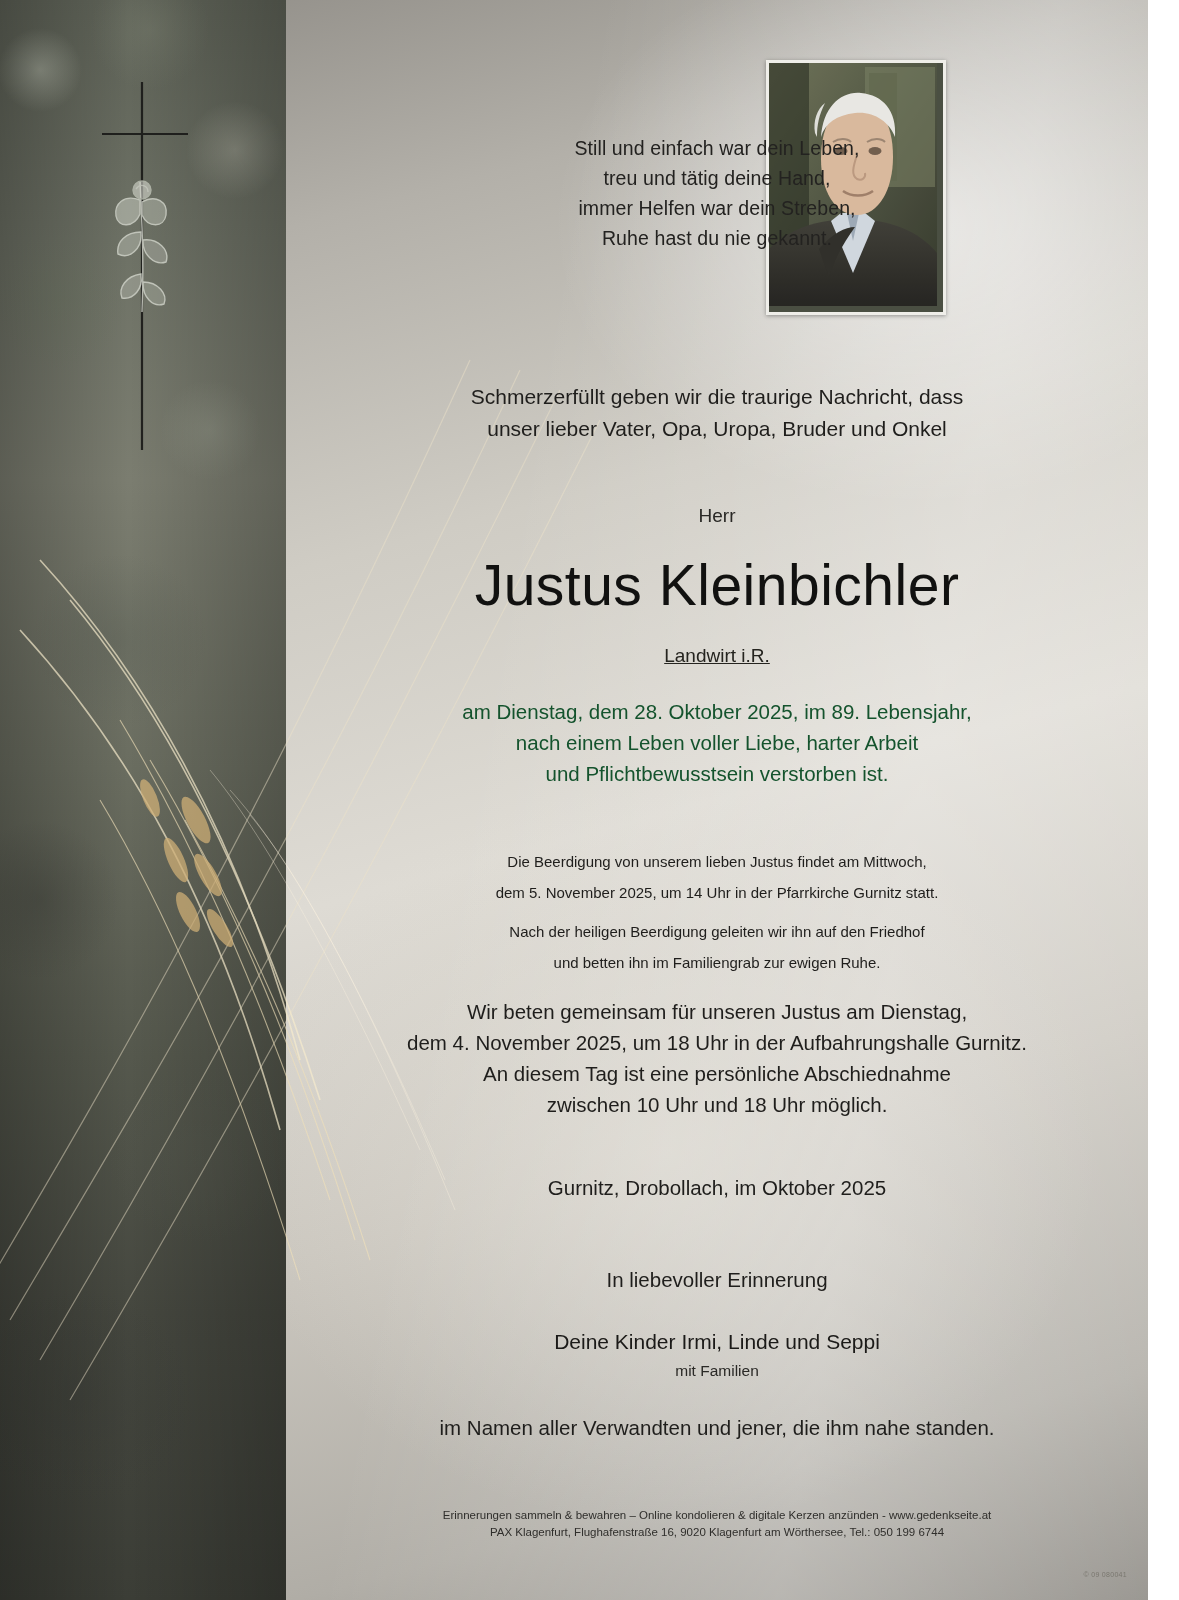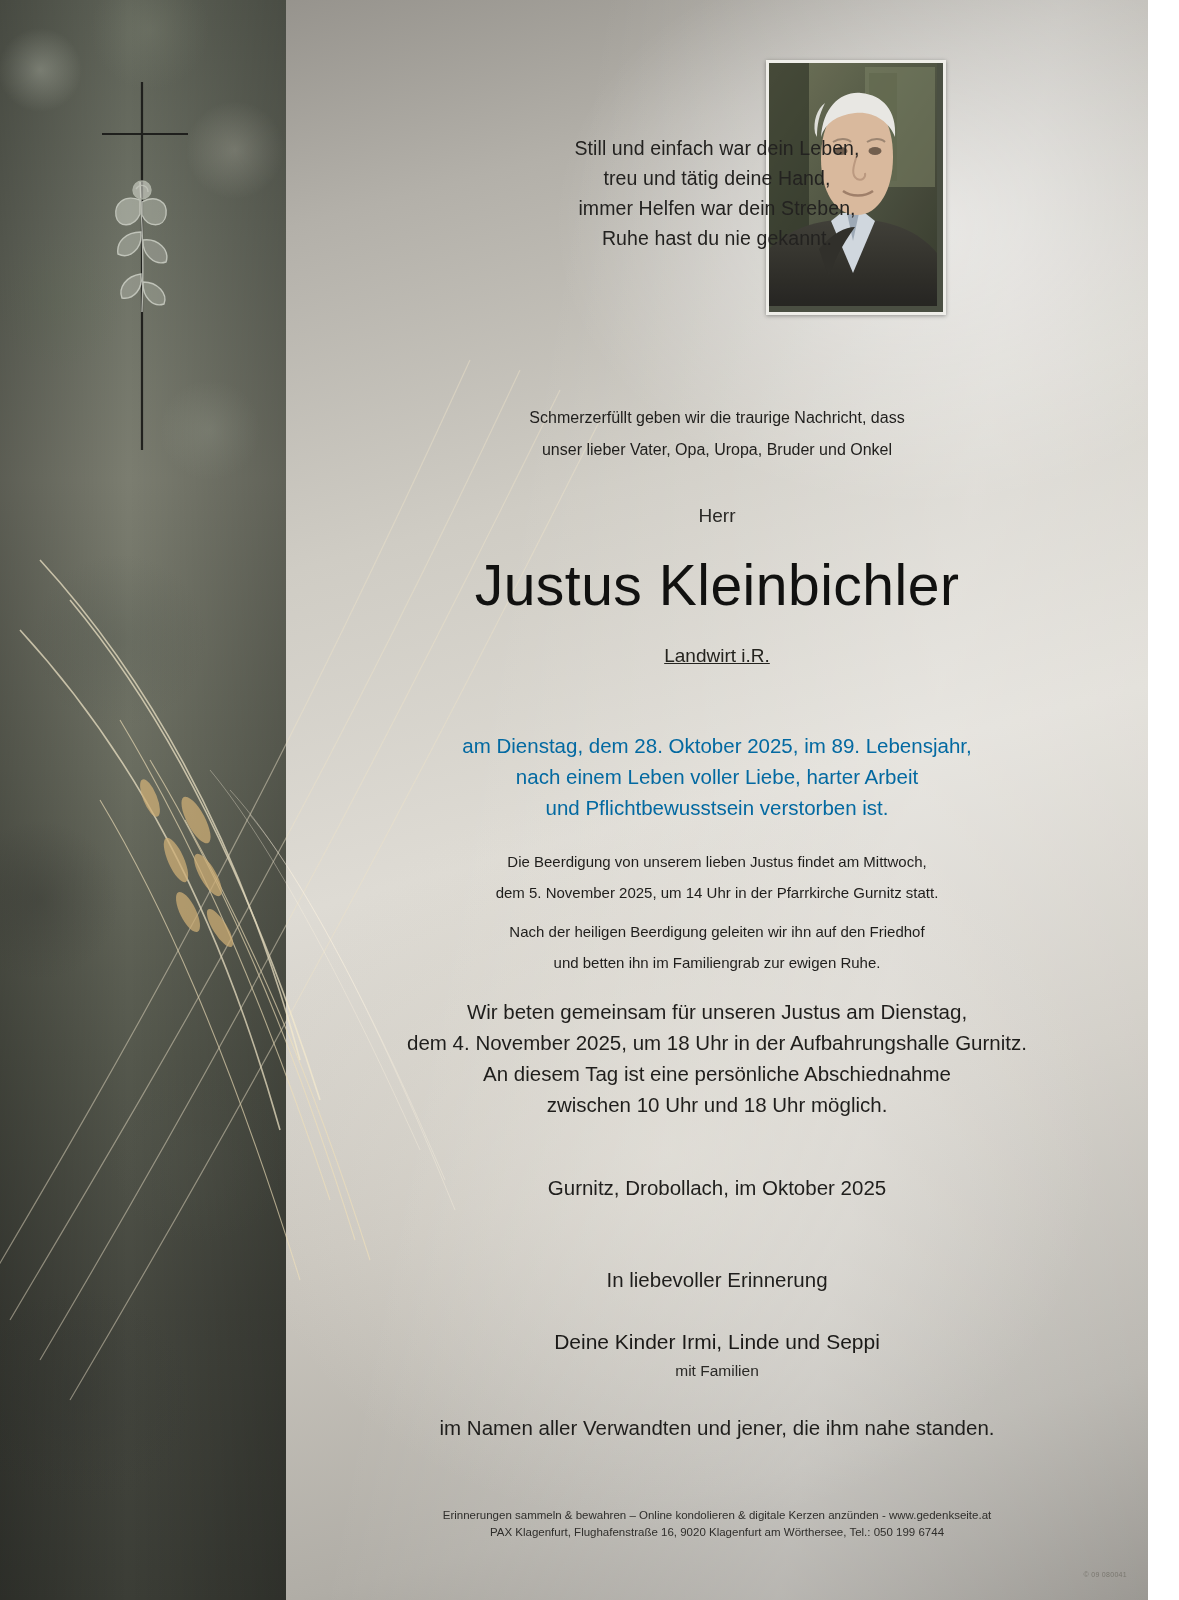--- a/index.html
+++ b/index.html
@@ -123,22 +123,22 @@
     line-height: 30px;
     color: #232220;
     letter-spacing: 0.1px;
   }
   .block {
     position: absolute;
     left: 0;
     width: 862px;
   }
   .announce {
-    top: 402px;
-    font-size: 16px;
+    top: 381px;
+    font-size: 21px;
     line-height: 32px;
     color: #1f1e1c;
   }
   .herr {
     top: 505px;
     font-size: 19px;
     color: #2a2926;
   }
   .name {
     top: 552px;
@@ -148,24 +148,24 @@
     color: #111110;
     font-weight: 400;
   }
   .profession {
     top: 645px;
     font-size: 19px;
     color: #25241f;
     text-decoration: underline;
   }
   .death {
-    top: 730px;
+    top: 696px;
     font-size: 20.5px;
     line-height: 31px;
-    color: #0369a1;
+    color: #14532d;
   }
   .funeral {
     top: 846px;
     font-size: 15px;
     line-height: 31px;
     color: #1f1e1c;
   }
   .funeral .sep { display: block; height: 8px; }
   .prayer {
     top: 996px;

